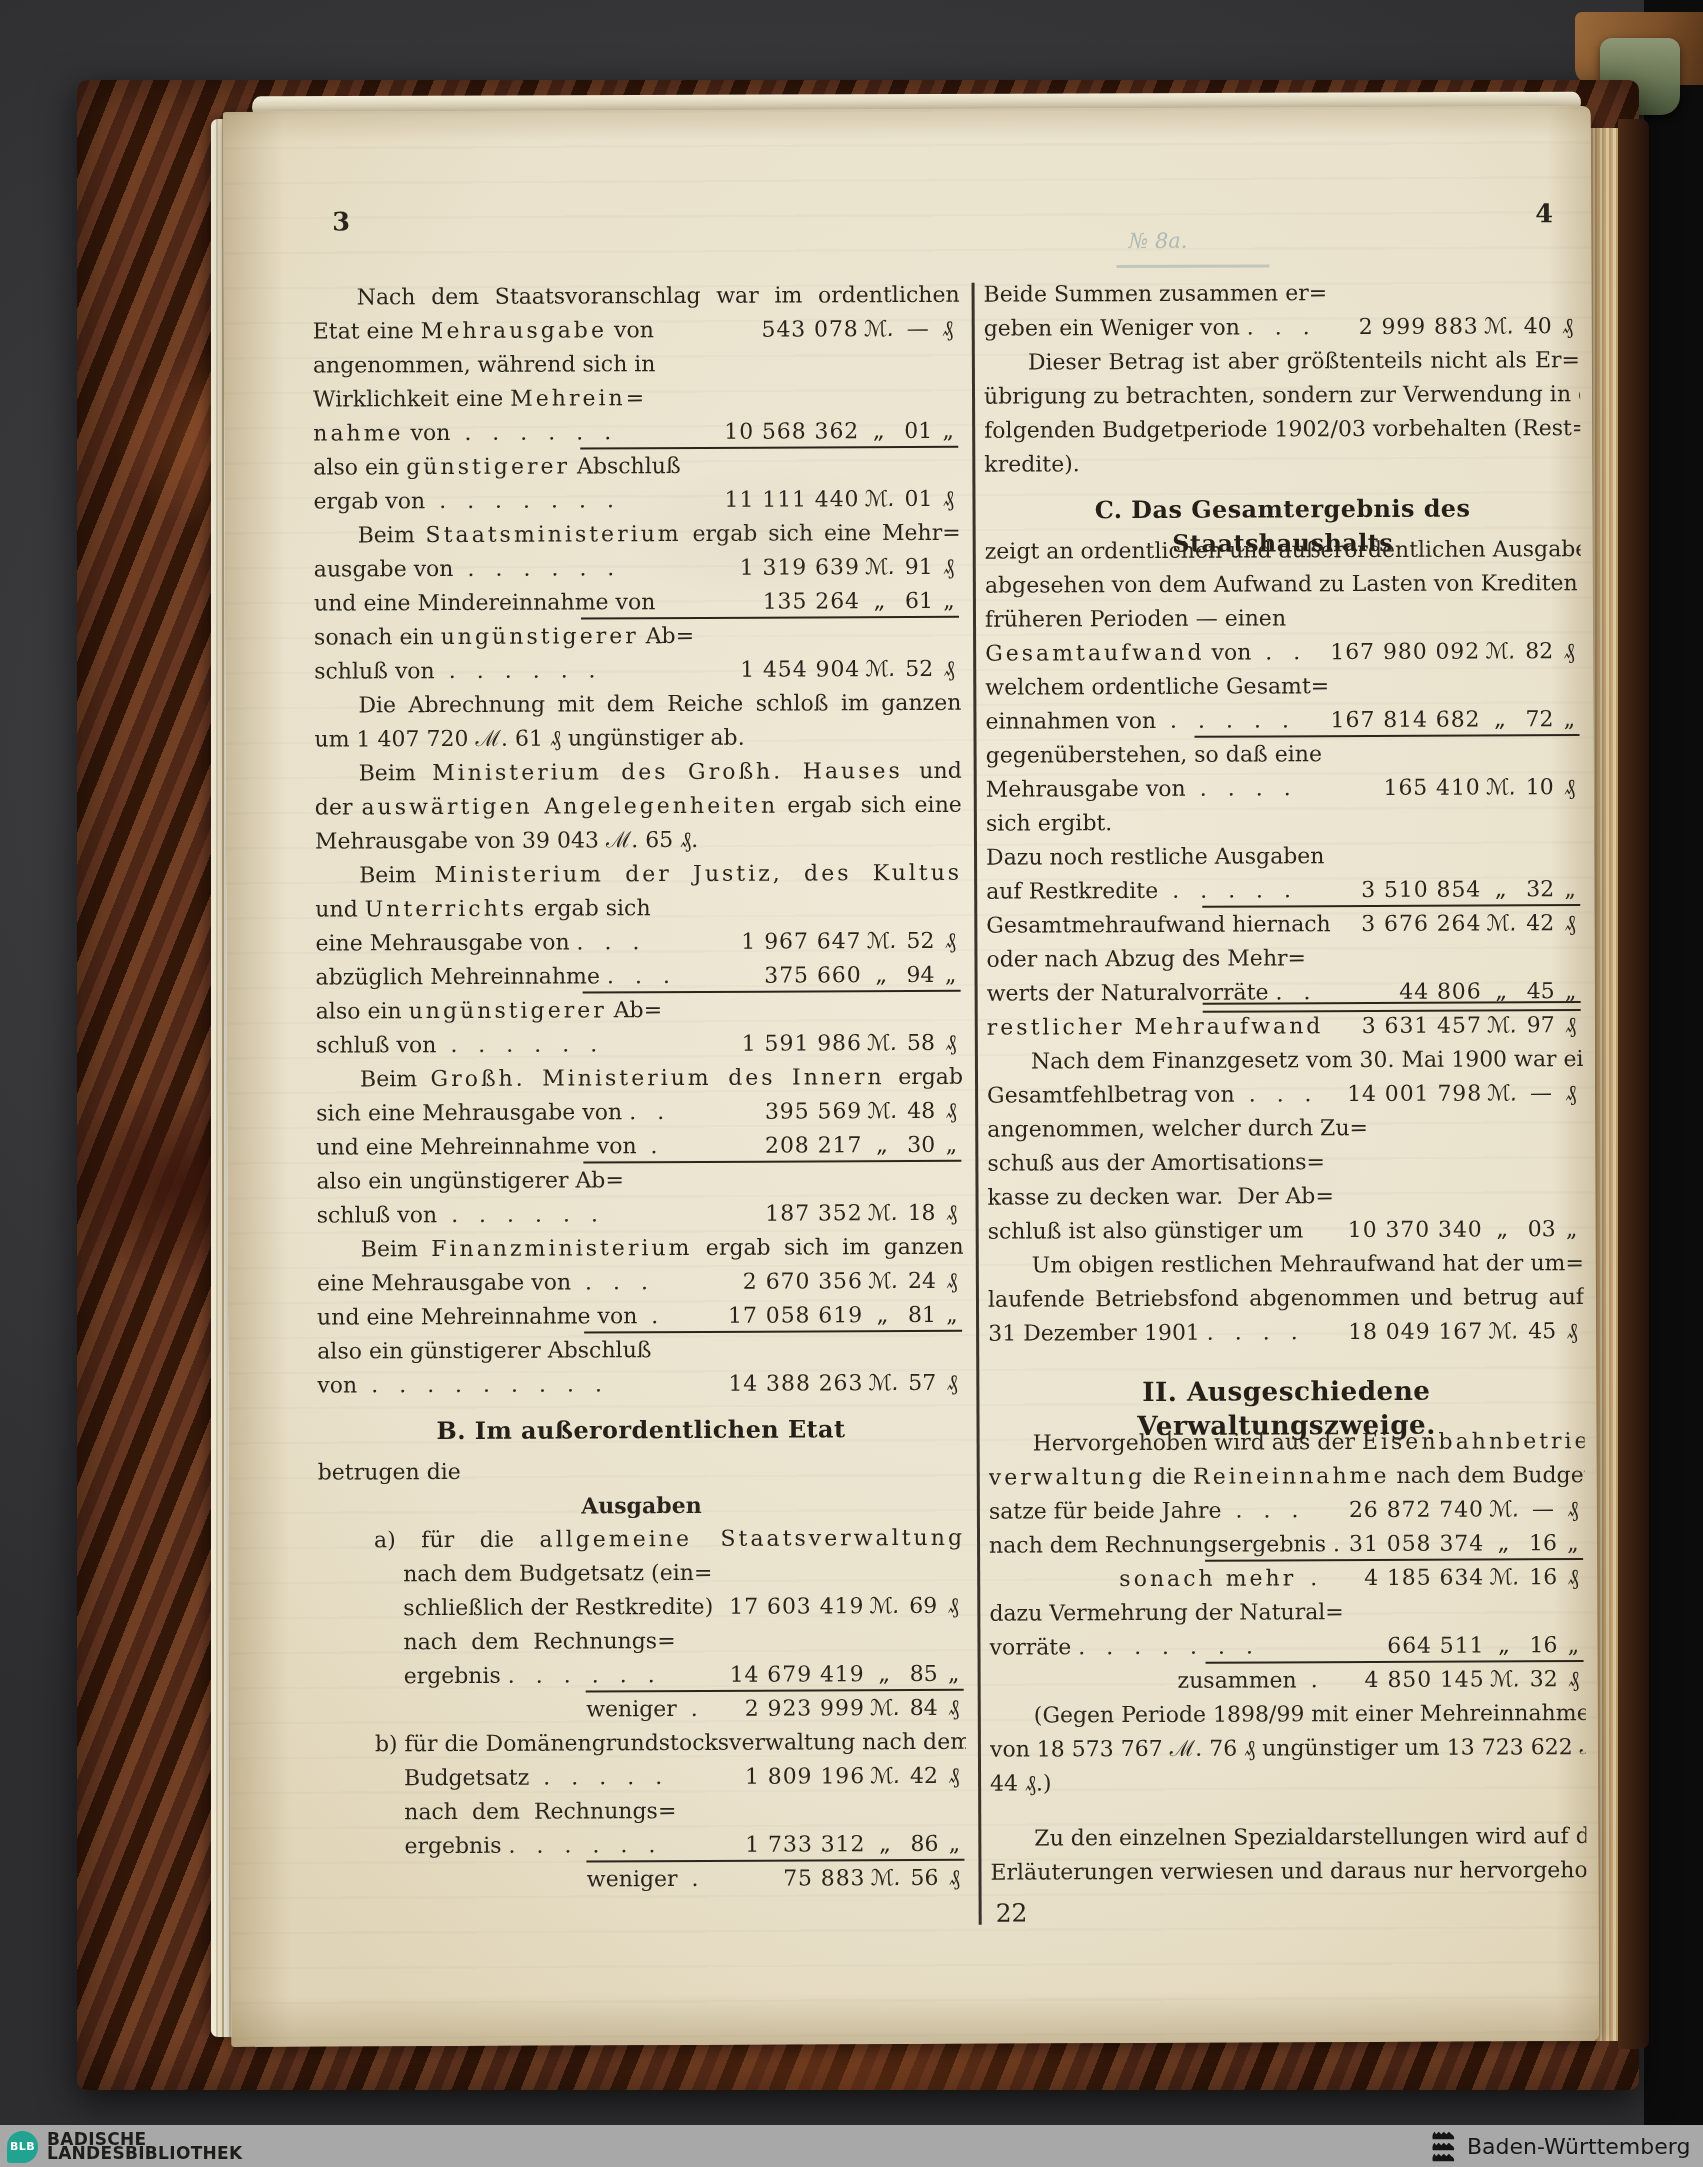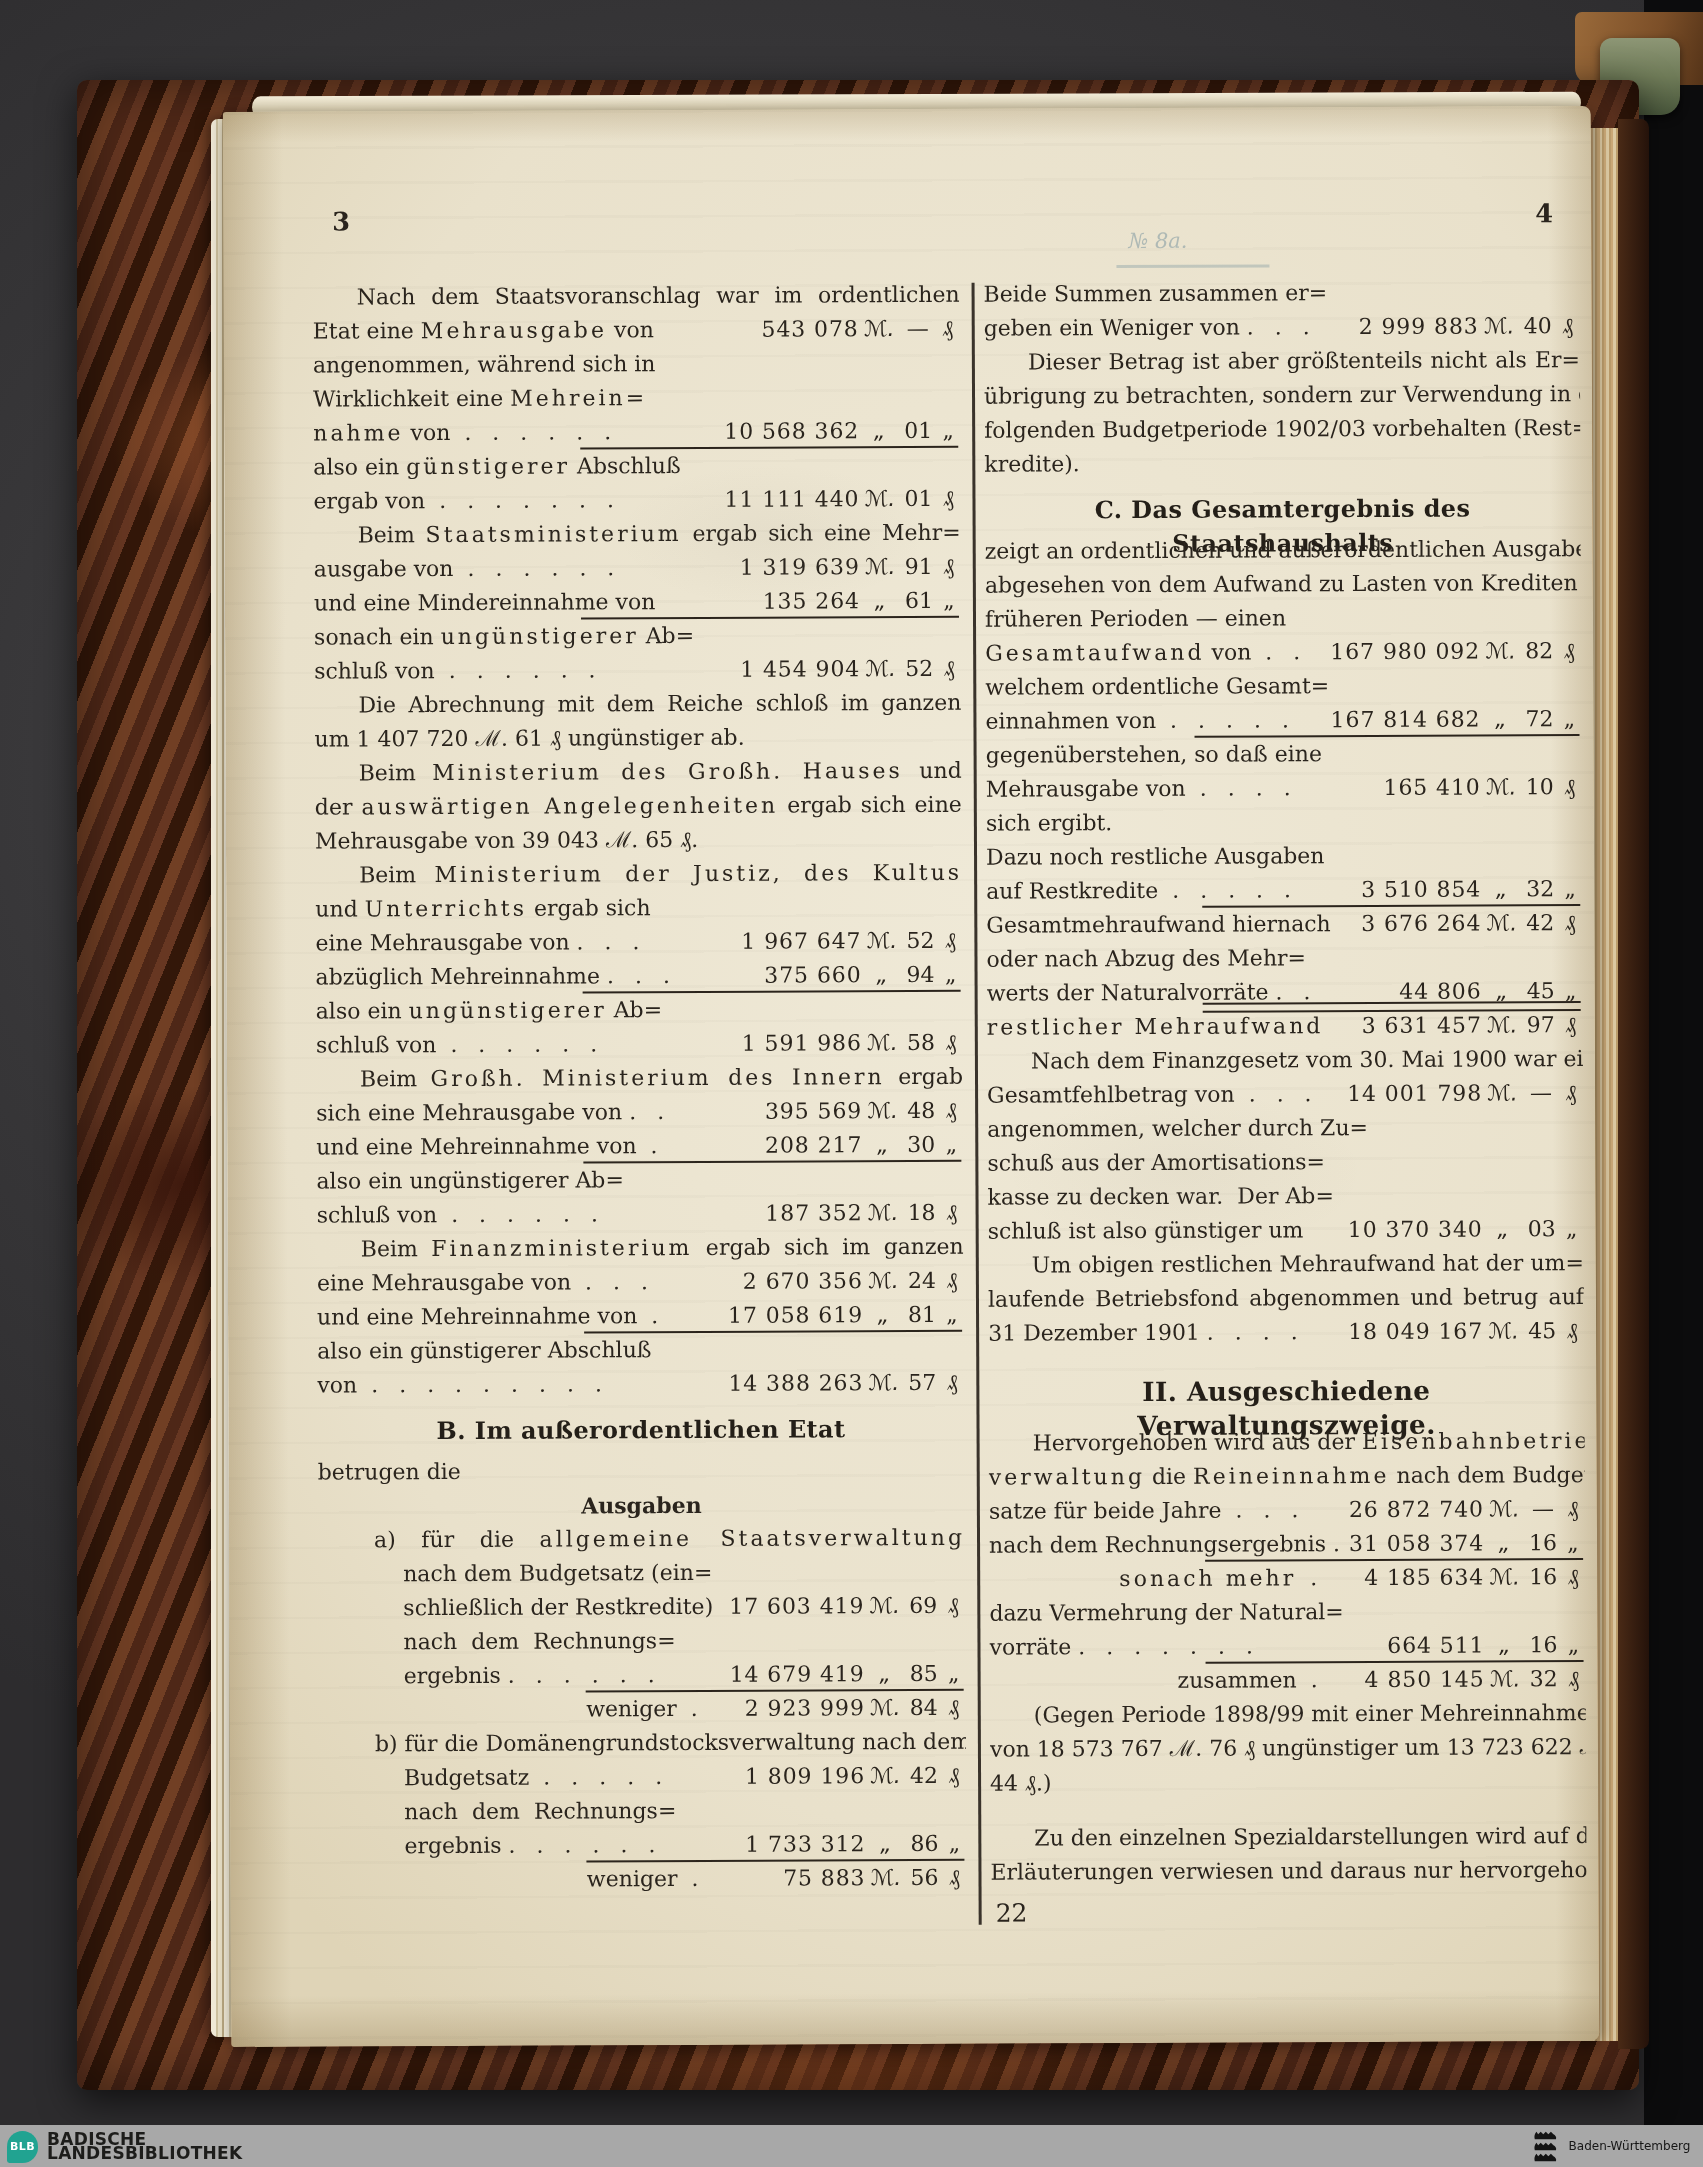--- a/index.html
+++ b/index.html
@@ -90,21 +90,21 @@
     border-top:2.1px solid #2b241c;border-bottom:2.1px solid #2b241c;}
   
   #footer{position:absolute;left:0;bottom:0;width:1704px;height:43px;background:#a8a8a8;}
   #blb-badge{position:absolute;left:6.8px;top:6px;width:31.5px;height:31.5px;background:#21a391;
     border-radius:50% 50% 50% 8%;color:#fff;display:flex;align-items:center;justify-content:center;
     font-family:"DejaVu Sans",sans-serif;font-weight:bold;font-size:11px;letter-spacing:0.4px;}
   #blb-text{position:absolute;left:47px;top:6.8px;font-family:"DejaVu Sans",sans-serif;
     font-weight:bold;font-size:17px;line-height:14.5px;color:#1d1d1b;letter-spacing:0.3px;}
   #bw{position:absolute;right:13.6px;top:4.3px;height:34px;display:flex;align-items:center;gap:10.2px;}
   #bw .lions{display:flex;flex-direction:column;gap:0.9px;}
-  #bw-text{font-family:"DejaVu Sans",sans-serif;font-size:12px;color:#161616;}
+  #bw-text{font-family:"DejaVu Sans",sans-serif;font-size:22px;color:#161616;}
 </style>
 </head>
 <body>
 
 <div id="backdrop"></div>
 <div id="backdrop-right"></div>
 
 <div id="book-frag">
   <div class="brown"></div>
   <div class="green"></div>

